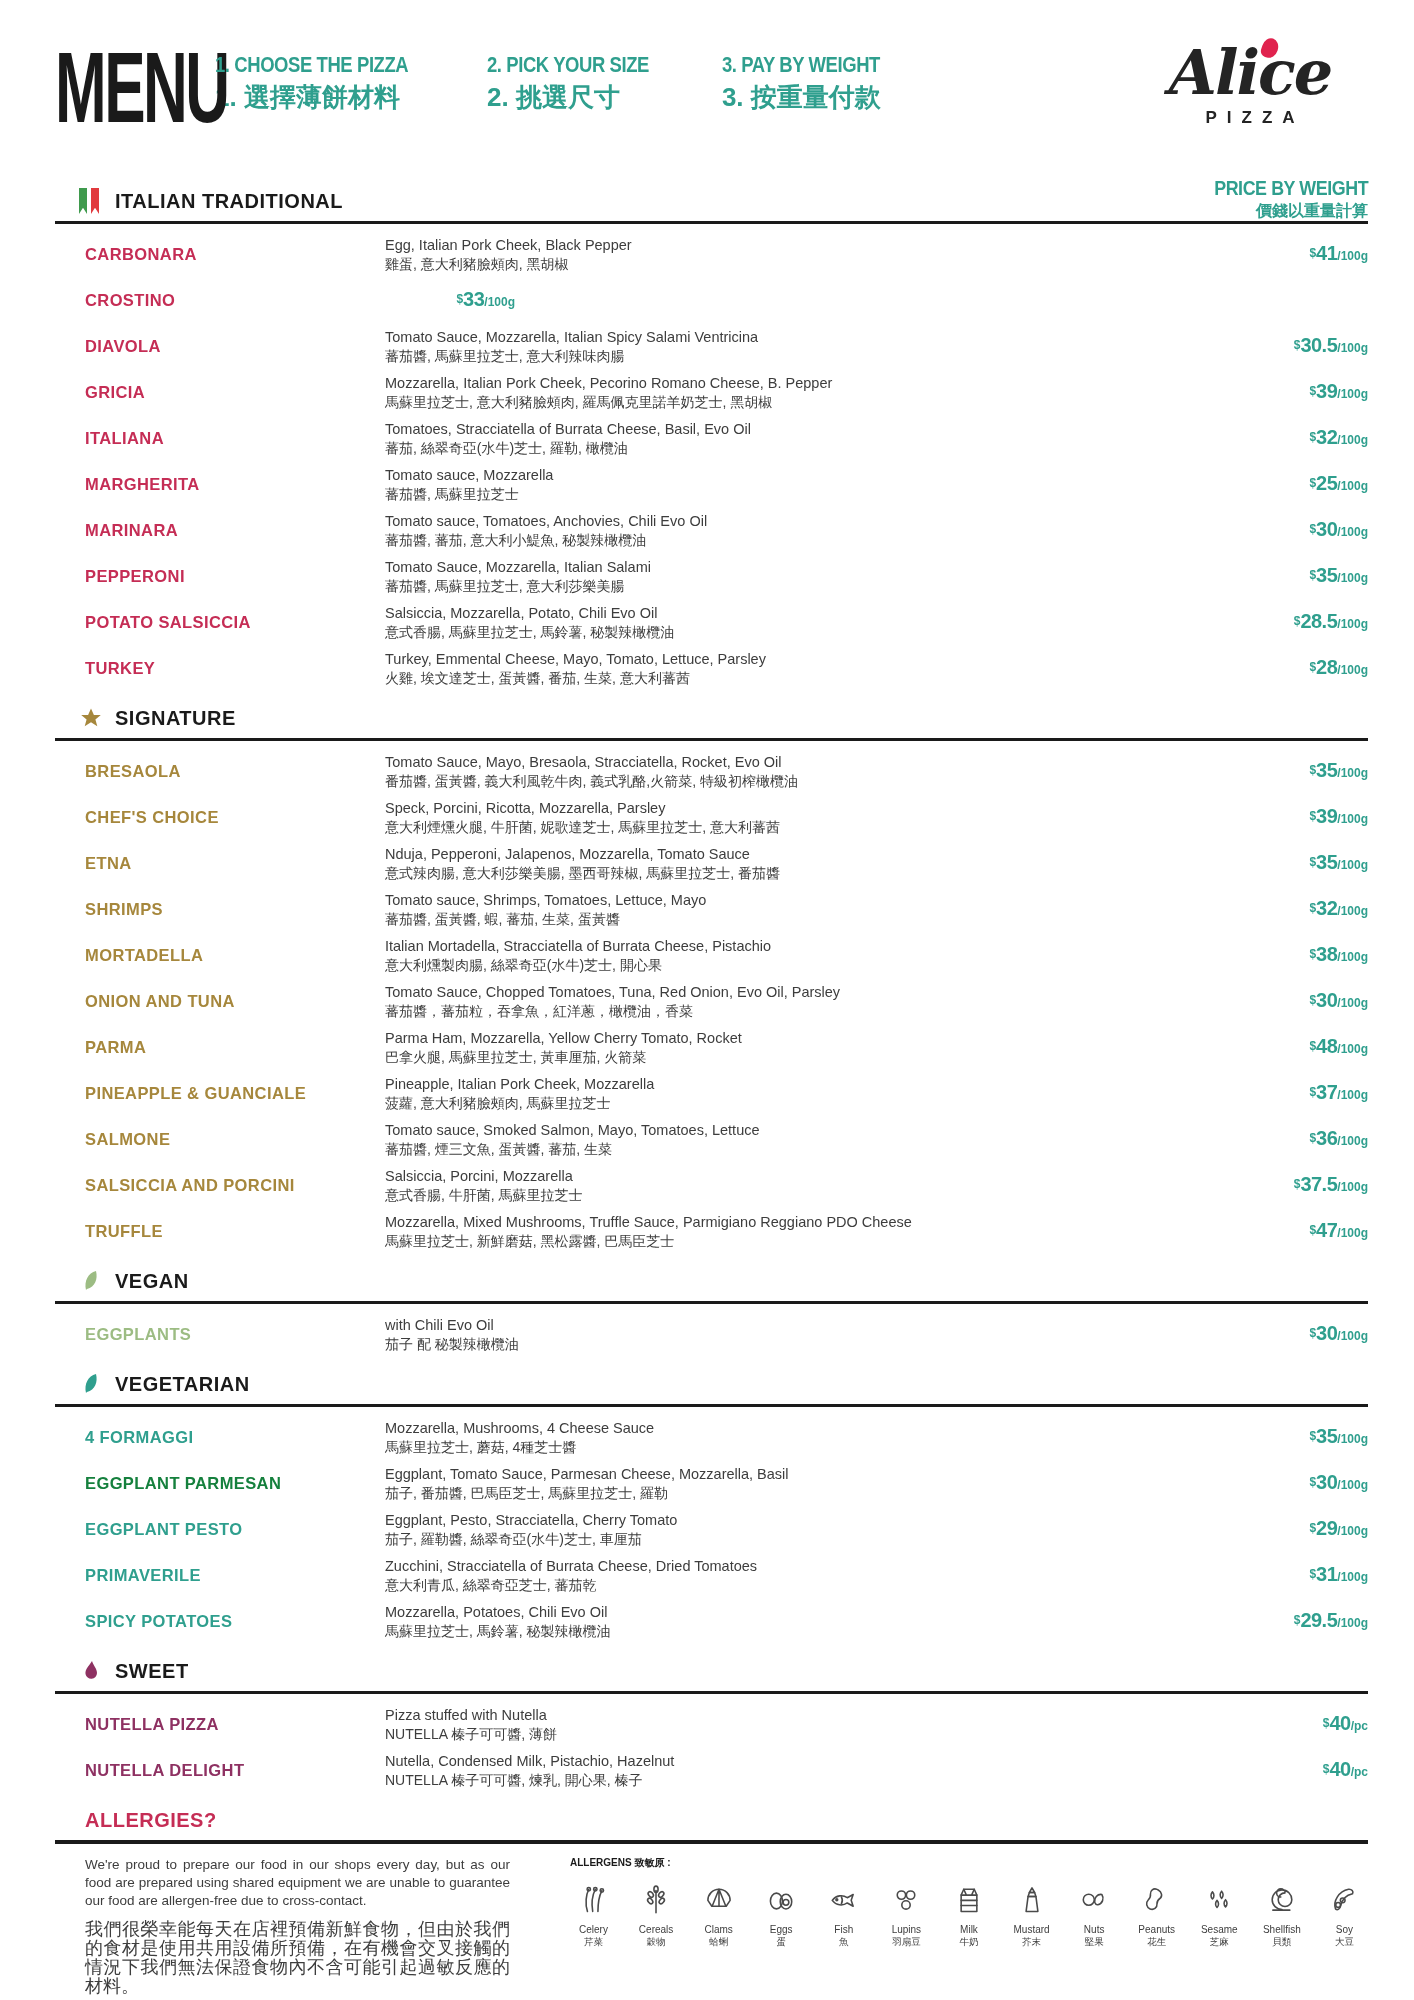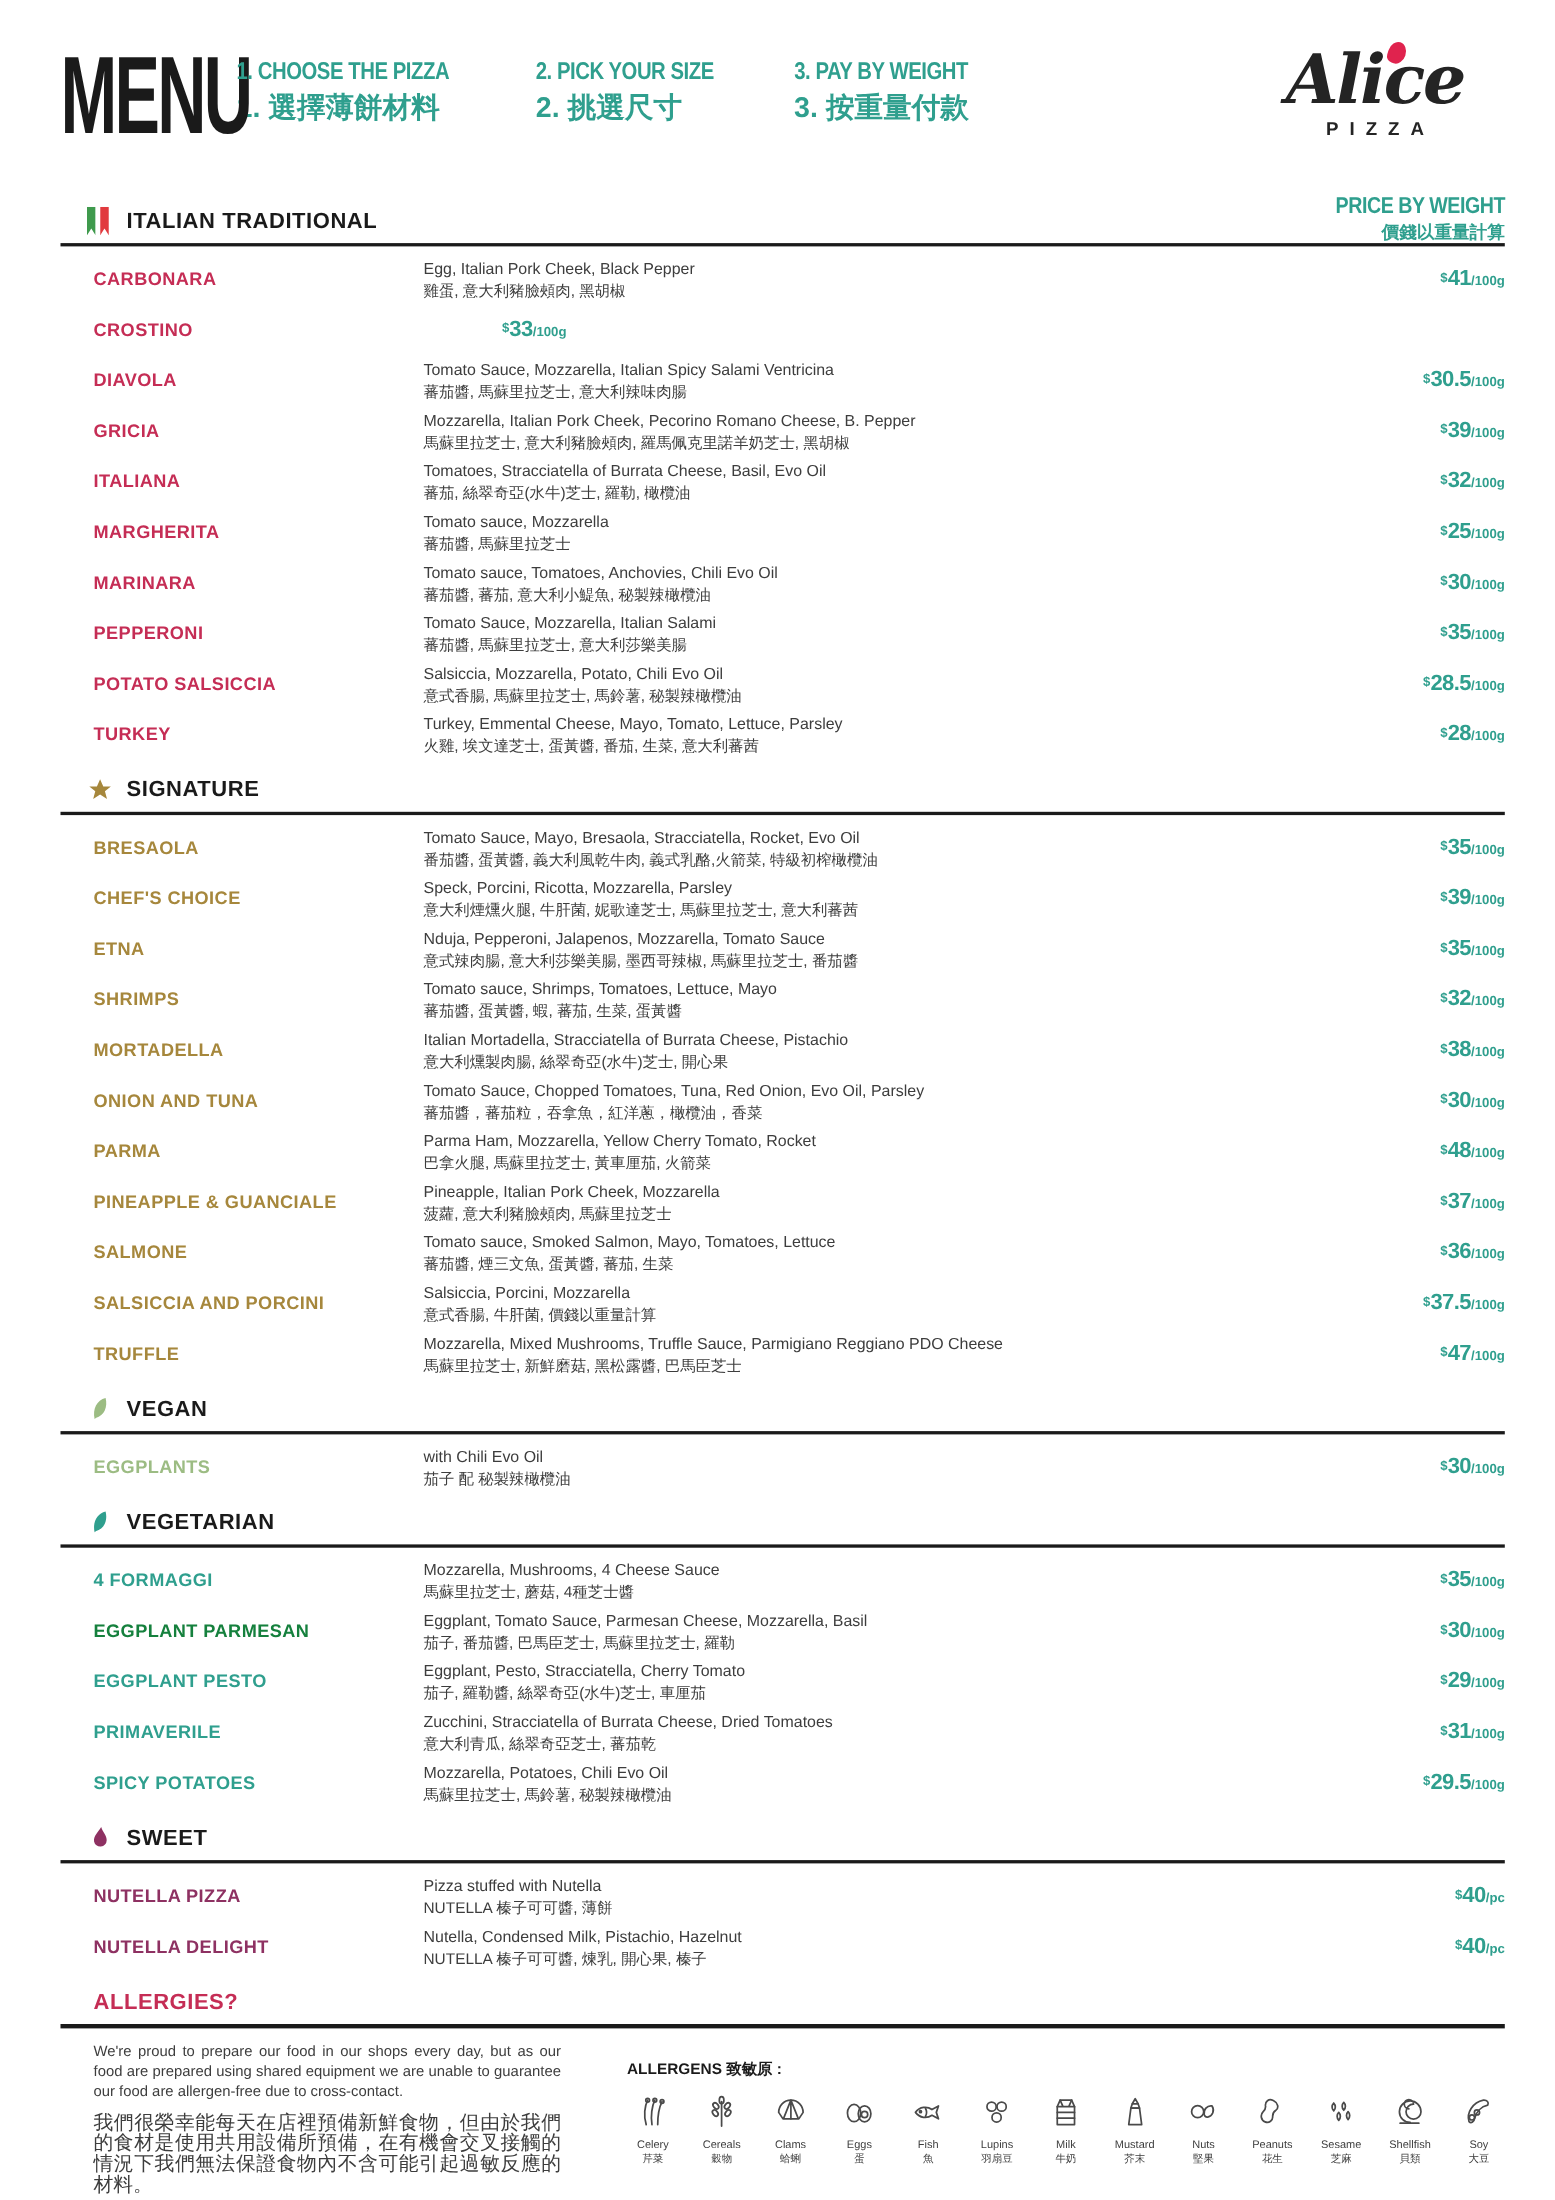--- a/index.html
+++ b/index.html
@@ -60,21 +60,21 @@
   .item-price .unit { font-size:12px; font-weight:700; }
 
   
   .allergies-head { display:flex; align-items:center; height:30px; margin-top:6px; }
   .allergies-title { font-size:20px; font-weight:700; letter-spacing:0.5px; padding-left:30px; }
   footer { display:flex; margin-top:10px; }
   .foot-left { flex:0 0 455px; padding-left:30px; }
   .foot-en { font-size:13.5px; line-height:18px; text-align:justify; color:#3d3d3d; }
   .foot-zh { font-size:18px; line-height:19px; margin-top:10px; color:#3d3d3d; text-align:justify; }
   .foot-right { flex:1 1 auto; padding-left:60px; }
-  .allergens-label { font-size:14px; font-weight:700; color:#1a1a1a;margin-top:16px; }
+  .allergens-label { font-size:10px; font-weight:700; color:#1a1a1a; }
   .allergen-row { display:flex; justify-content:space-between; margin-top:14px; }
   .allergen { width:47px; text-align:center; }
   .allergen svg { width:34px; height:34px; }
   .al-en { font-size:10px; color:#3d3d3d; line-height:12px; margin-top:2px; }
   .al-zh { font-size:9.5px; color:#3d3d3d; line-height:12px; }
 </style>
 </head>
 <body>
 
 <div class="page">
@@ -269,21 +269,21 @@
           <div class="item-desc">
             <div class="desc-en">Tomato sauce, Smoked Salmon, Mayo, Tomatoes, Lettuce</div>
             <div class="desc-zh">蕃茄醬, 煙三文魚, 蛋黃醬, 蕃茄, 生菜</div>
           </div>
           <div class="item-price"><span class="cur">$</span><span class="val">36</span><span class="unit">/100g</span></div>
         </div>
         <div class="item">
           <div class="item-name" style="color:#a6873c">SALSICCIA AND PORCINI</div>
           <div class="item-desc">
             <div class="desc-en">Salsiccia, Porcini, Mozzarella</div>
-            <div class="desc-zh">意式香腸, 牛肝菌, 價錢以重量計算</div>
+            <div class="desc-zh">意式香腸, 牛肝菌, 馬蘇里拉芝士</div>
           </div>
           <div class="item-price"><span class="cur">$</span><span class="val">37.5</span><span class="unit">/100g</span></div>
         </div>
         <div class="item">
           <div class="item-name" style="color:#a6873c">TRUFFLE</div>
           <div class="item-desc">
             <div class="desc-en">Mozzarella, Mixed Mushrooms, Truffle Sauce, Parmigiano Reggiano PDO Cheese</div>
             <div class="desc-zh">馬蘇里拉芝士, 新鮮磨菇, 黑松露醬, 巴馬臣芝士</div>
           </div>
           <div class="item-price"><span class="cur">$</span><span class="val">47</span><span class="unit">/100g</span></div>

